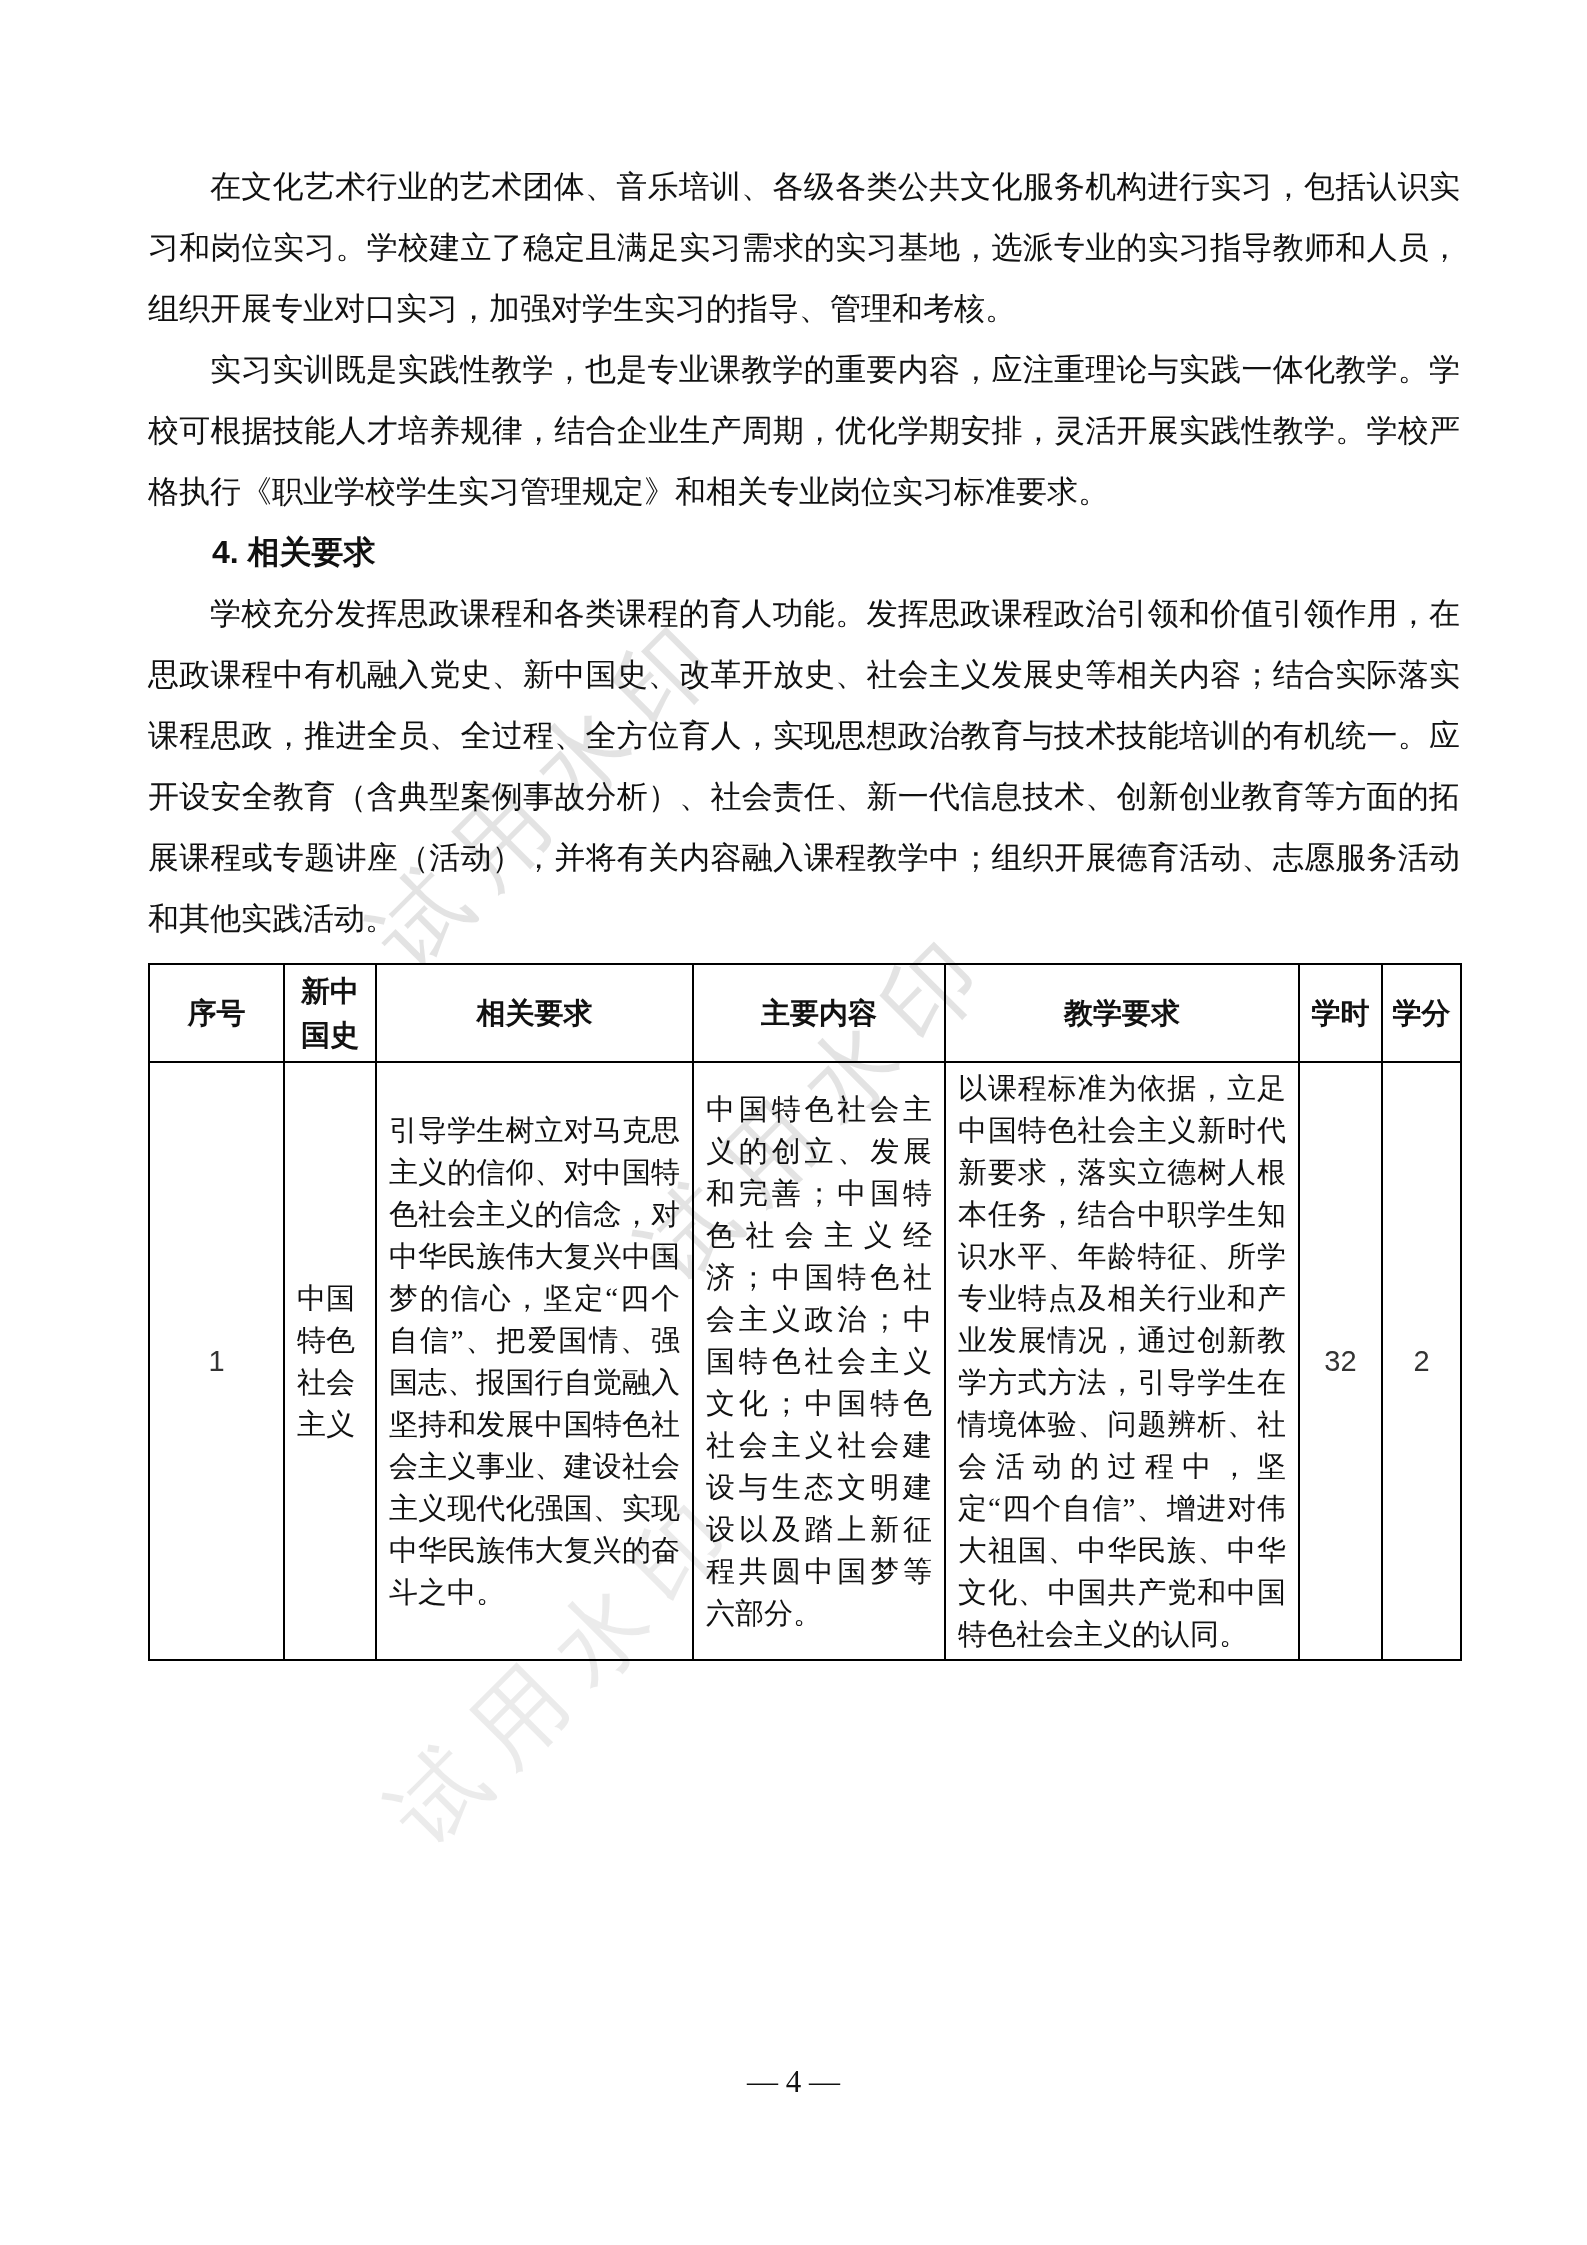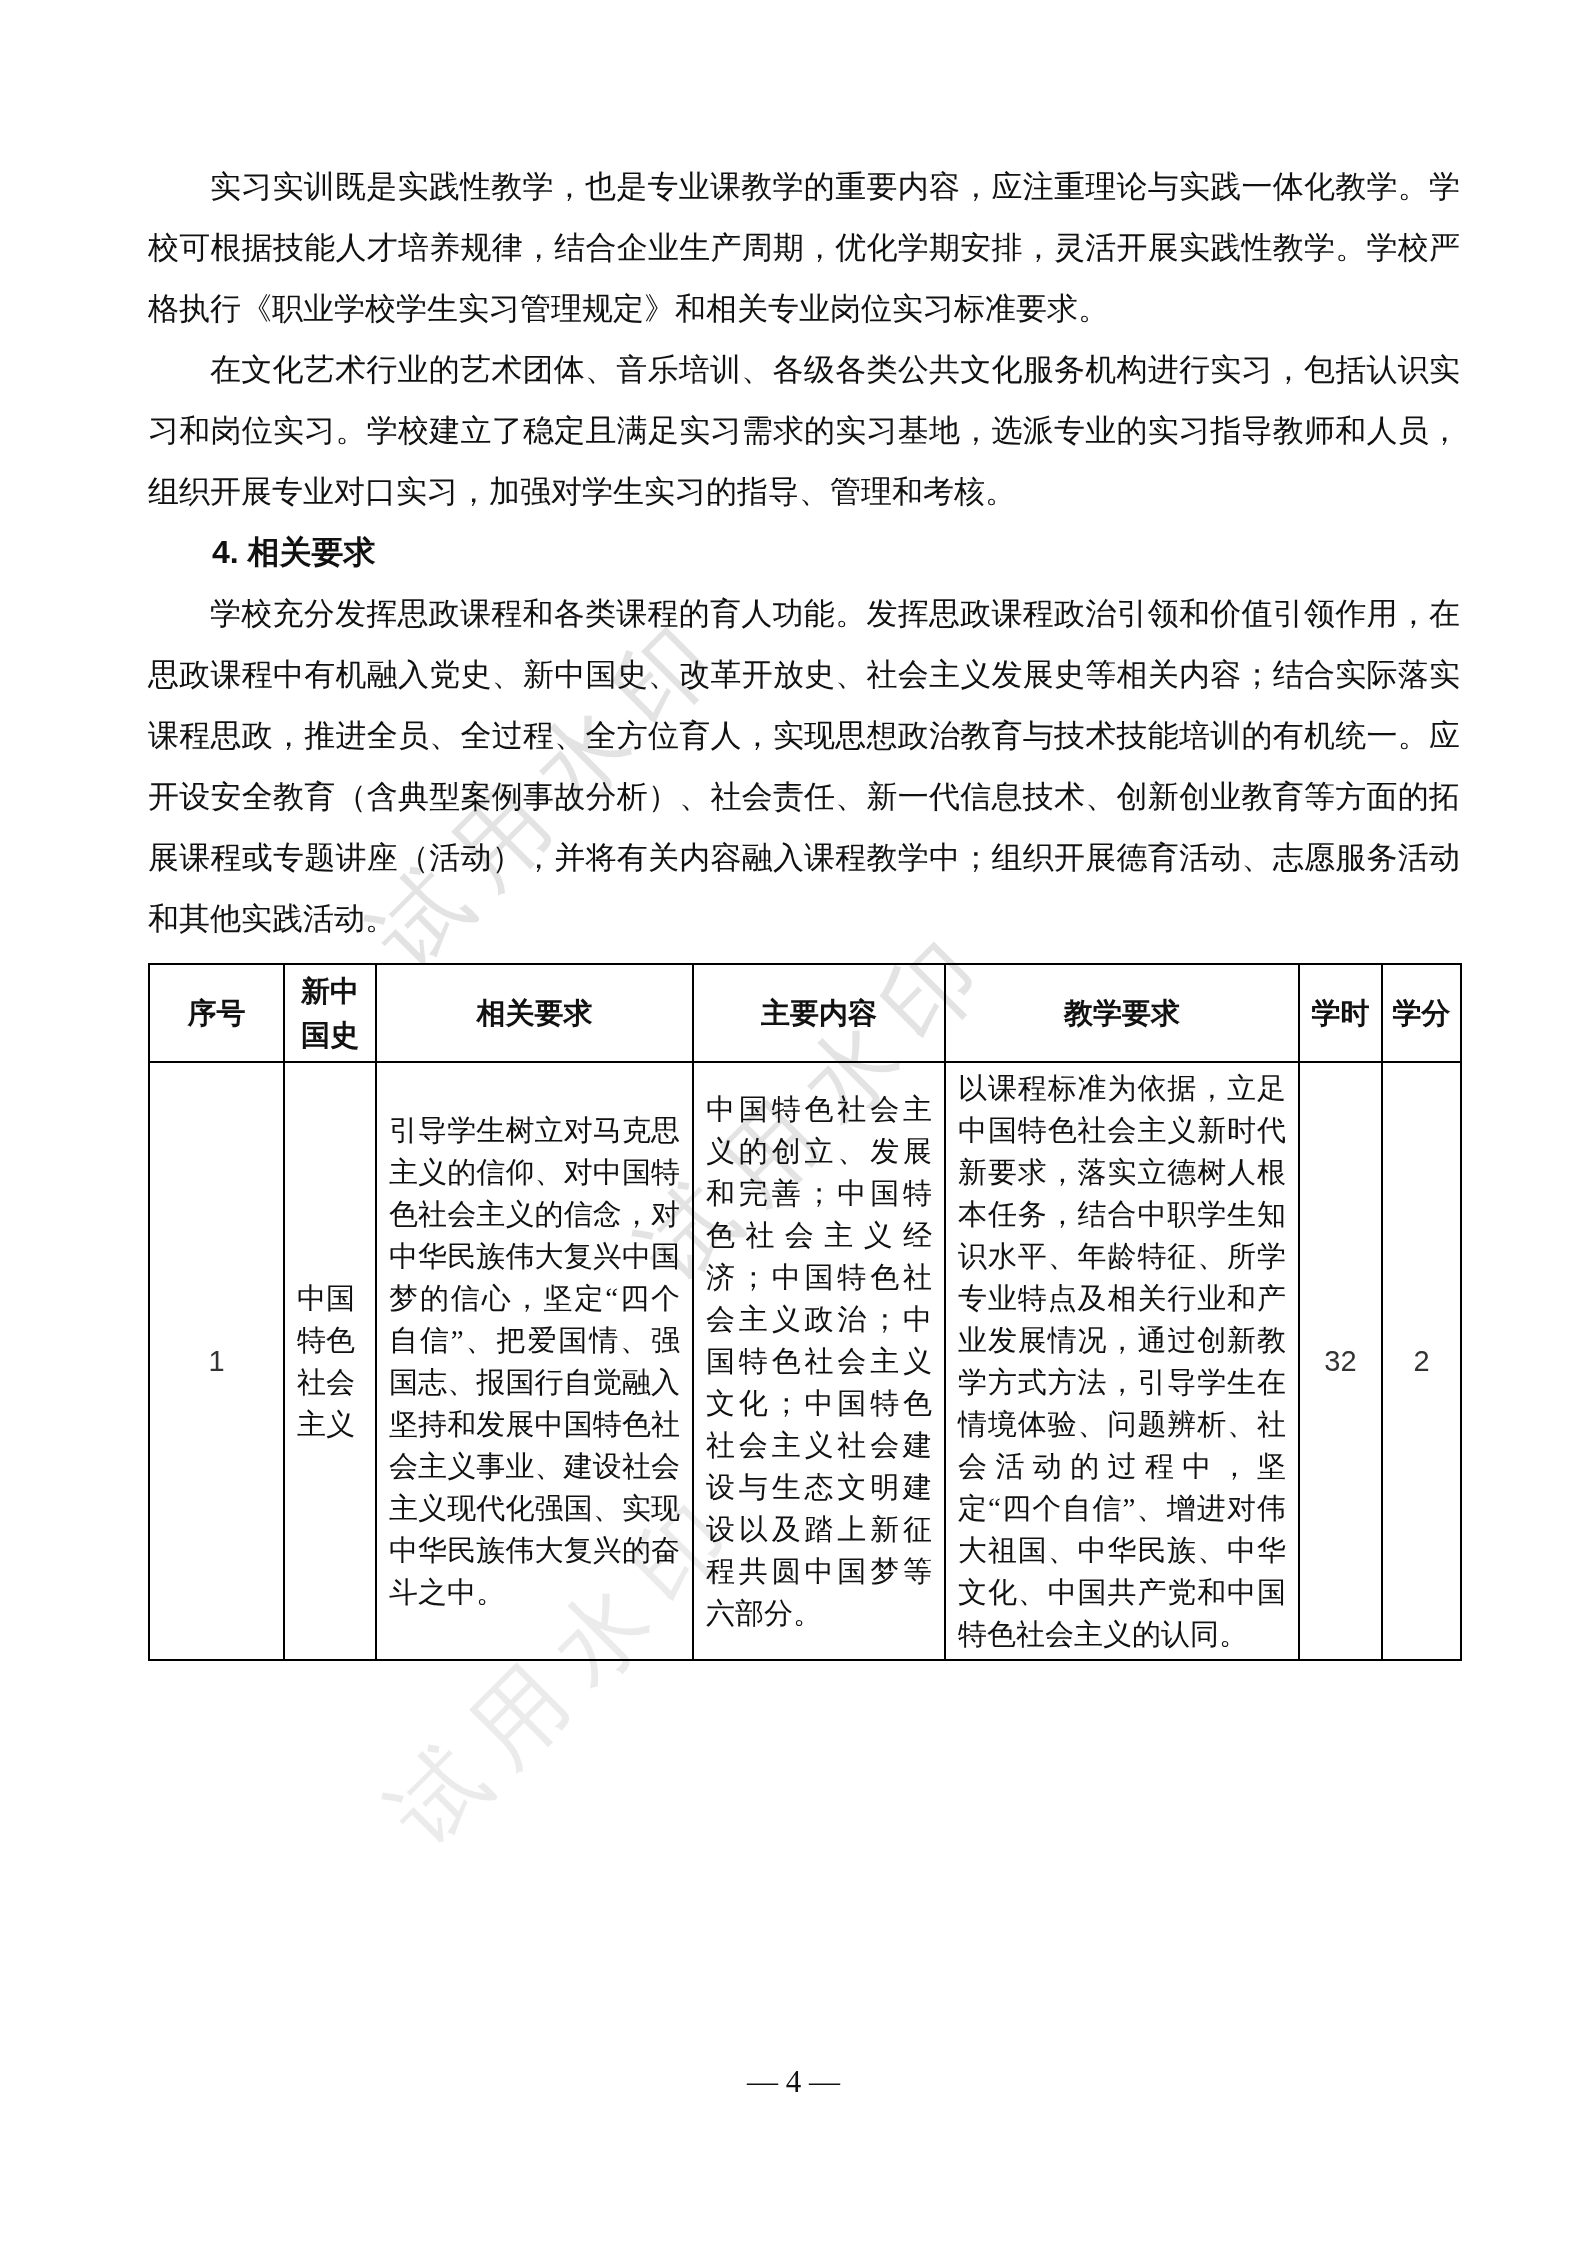--- a/index.html
+++ b/index.html
@@ -74,23 +74,23 @@
 
 <div class="page">
 
   <div class="watermark w1">试用水印</div>
   <div class="watermark w2">试用水印</div>
   <div class="watermark w3">试用水印</div>
 
   <div class="content">
 
 
+    <p class="bodytext">在文化艺术行业的艺术团体、音乐培训、各级各类公共文化服务机构进行实习，包括认识实习和岗位实习。学校建立了稳定且满足实习需求的实习基地，选派专业的实习指导教师和人员，组织开展专业对口实习，加强对学生实习的指导、管理和考核。</p>
+
     <p class="bodytext">实习实训既是实践性教学，也是专业课教学的重要内容，应注重理论与实践一体化教学。学校可根据技能人才培养规律，结合企业生产周期，优化学期安排，灵活开展实践性教学。学校严格执行《职业学校学生实习管理规定》和相关专业岗位实习标准要求。</p>
-
-    <p class="bodytext">在文化艺术行业的艺术团体、音乐培训、各级各类公共文化服务机构进行实习，包括认识实习和岗位实习。学校建立了稳定且满足实习需求的实习基地，选派专业的实习指导教师和人员，组织开展专业对口实习，加强对学生实习的指导、管理和考核。</p>
 
     <h2 class="hd">4. 相关要求</h2>
 
     <p class="bodytext">学校充分发挥思政课程和各类课程的育人功能。发挥思政课程政治引领和价值引领作用，在思政课程中有机融入党史、新中国史、改革开放史、社会主义发展史等相关内容；结合实际落实课程思政，推进全员、全过程、全方位育人，实现思想政治教育与技术技能培训的有机统一。应开设安全教育（含典型案例事故分析）、社会责任、新一代信息技术、创新创业教育等方面的拓展课程或专题讲座（活动），并将有关内容融入课程教学中；组织开展德育活动、志愿服务活动和其他实践活动。</p>
 
 
 
     <table class="course">
       <colgroup>
         <col style="width:135px">

